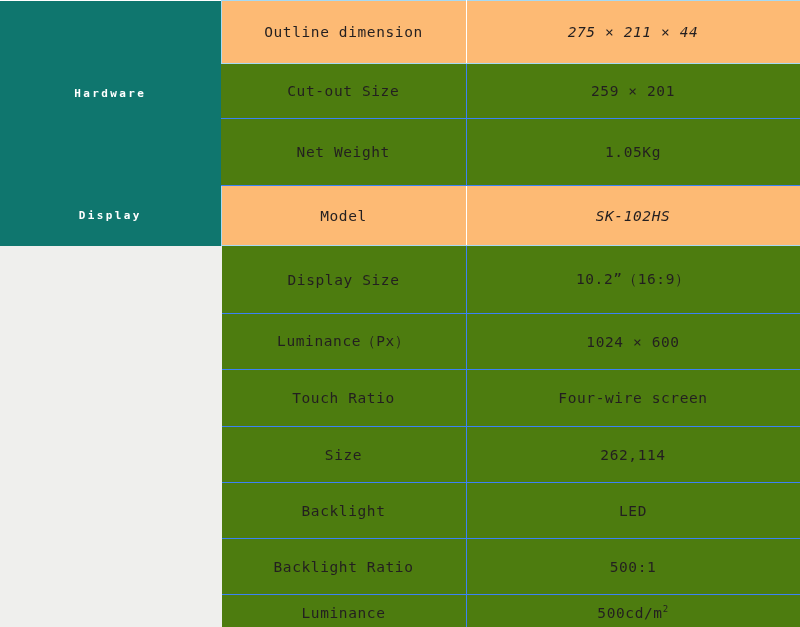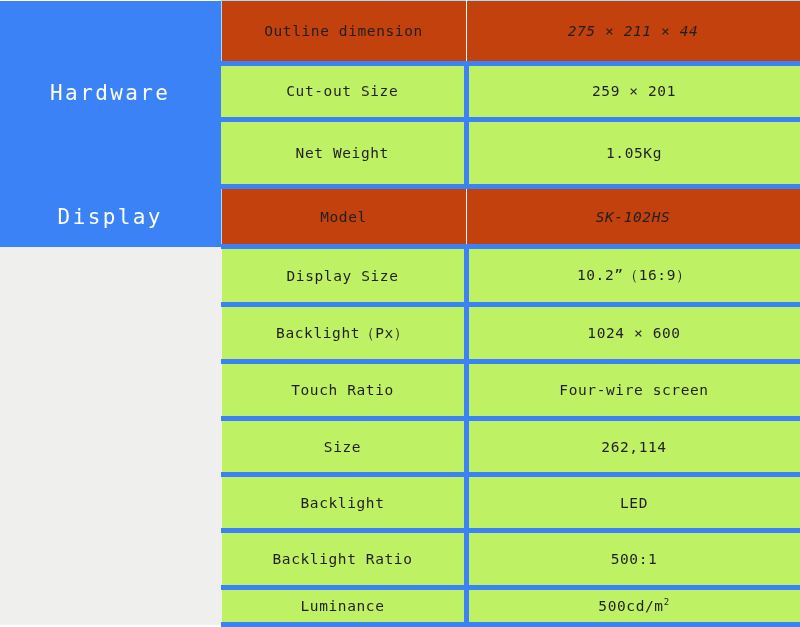--- a/index.html
+++ b/index.html
@@ -32,38 +32,38 @@
     font-family: "DejaVu Sans Mono", "Liberation Mono", monospace;
   }
 
   
   .col-cat   { width: 221px; }
   .col-label { width: 245px; }
   .col-val   { width: 334px; }
 
   
   td.cat-head {
-    background: #3b82f6;
+    background: #0f766e;
     color: #ffffff;
-    font-size: 21px;
+    font-size: 11px;
     letter-spacing: 2.4px;
-    font-weight: normal;
+    font-weight: bold;
   }
   td.cat-fill {
     background: #efefed;
     border-right: 1px solid #efefed;
   }
 
   
   td.cell {
-    background: #bef264;
-    border: 5px solid #3b82f6;
+    background: #4d7c0f;
+    border: 1px solid #3b82f6;
   }
   td.cell-hl {
-    background: #c2410c;
+    background: #fdba74;
     border: 1px solid #a6daf4;
     border-right-color: #ffffff;
   }
   tr.hl-row td.cell-hl.val {
     border-right: 1px solid #a6daf4;
     font-style: italic;
   }
 
   
   td.cell.label { border-left: none; }
@@ -103,28 +103,28 @@
       <td class="cell label">Net Weight</td>
       <td class="cell val">1.05Kg</td>
     </tr>
 
     <tr class="hl-row" style="height:60px">
       <td class="cat-head">Display</td>
       <td class="cell-hl label">Model</td>
       <td class="cell-hl val">SK-102HS</td>
     </tr>
 
-    <tr style="height:58px">
+    <tr style="height:68px">
       <td class="cat-fill" rowspan="7"></td>
       <td class="cell label">Display Size</td>
       <td class="cell val nowrap">10.2”（16:9）</td>
     </tr>
 
     <tr style="height:56px">
-      <td class="cell label">Backlight（Px）</td>
+      <td class="cell label">Luminance（Px）</td>
       <td class="cell val">1024 × 600</td>
     </tr>
 
     <tr style="height:57px">
       <td class="cell label">Touch Ratio</td>
       <td class="cell val">Four-wire screen</td>
     </tr>
 
     <tr style="height:56px">
       <td class="cell label">Size</td>

